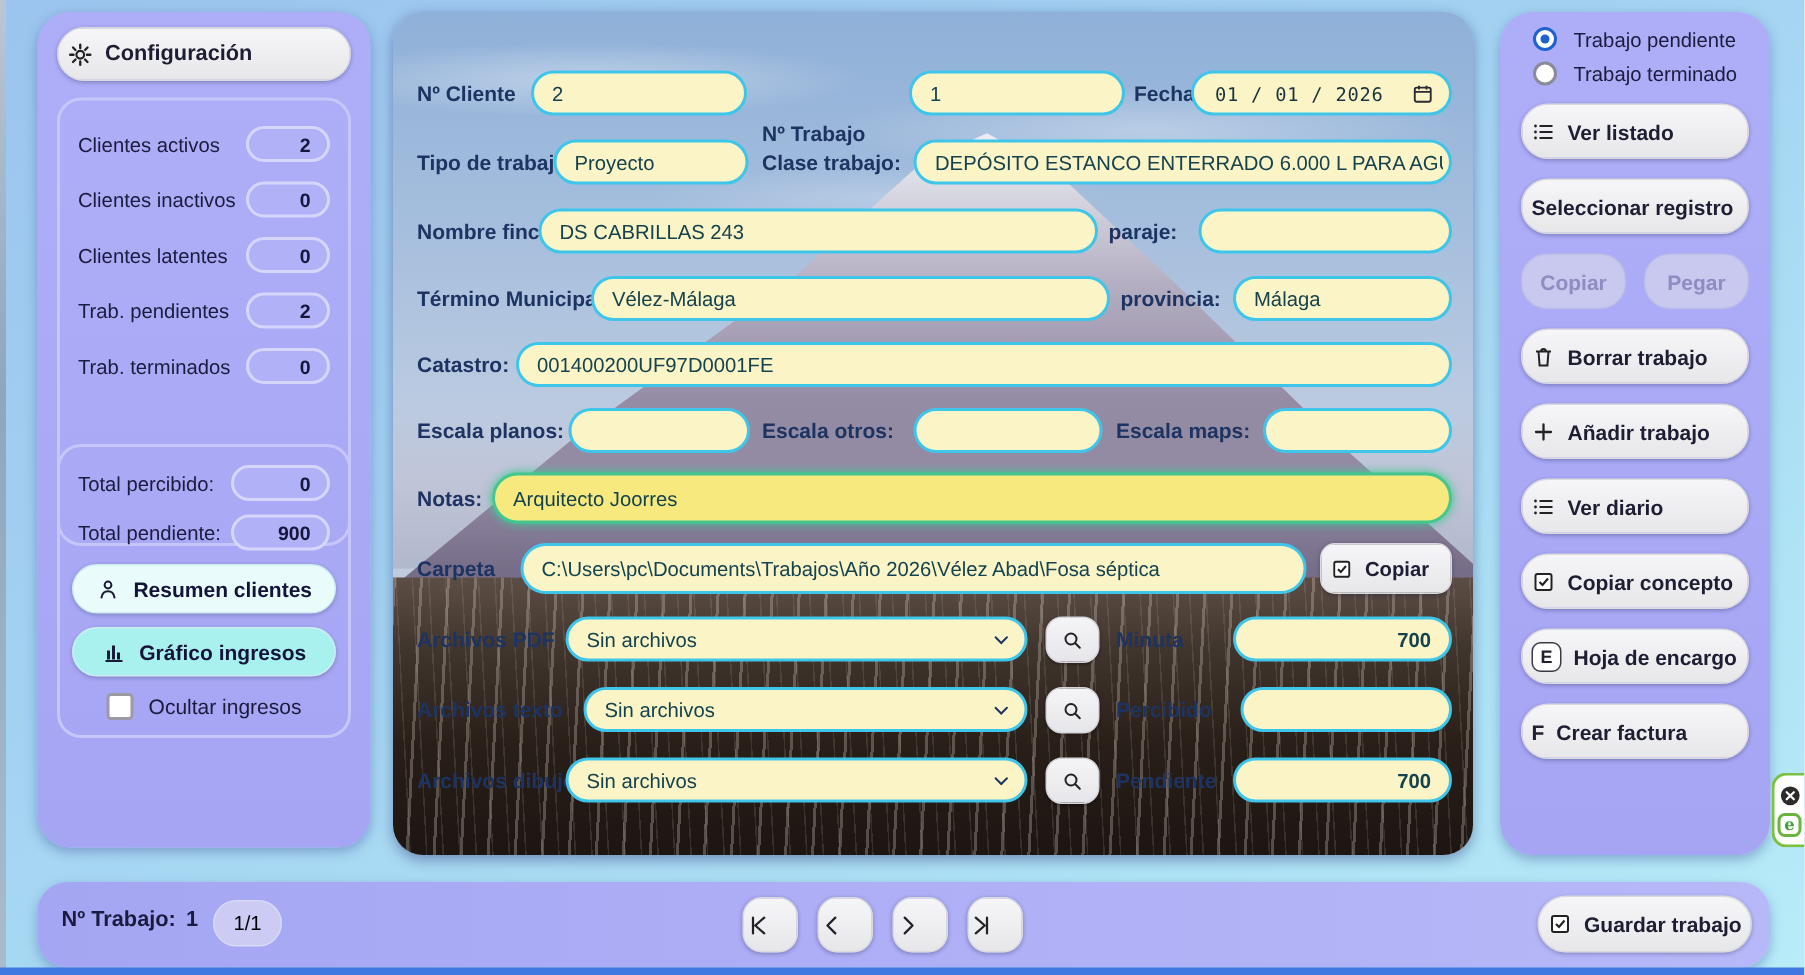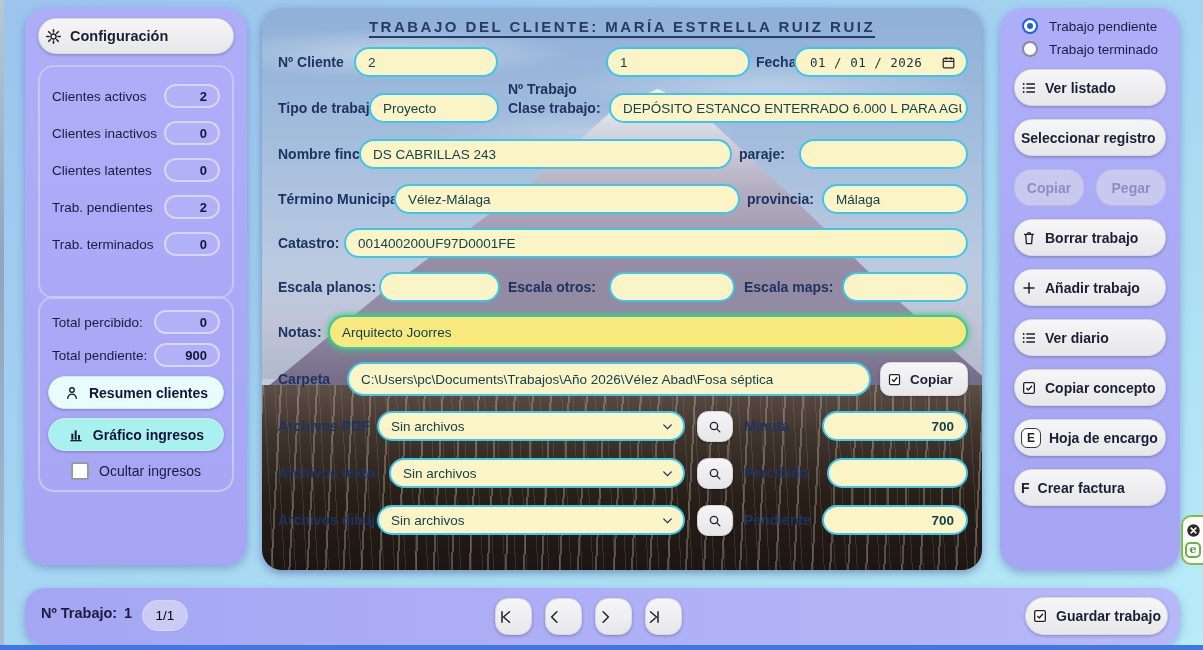--- a/index.html
+++ b/index.html
@@ -12,21 +12,21 @@
   .edge-left{position:absolute;left:0;top:0;width:4px;height:650px;background:linear-gradient(180deg,#b9c6d6,#8fa6bc 40%,#a8bccd);}
   .edge-bottom{position:absolute;left:0;bottom:0;width:1203px;height:5px;background:#3f78e0;}
 
   
   .panel{position:absolute;background:linear-gradient(180deg,#aeaef8,#a5a5f4);border-radius:22px;box-shadow:0 3px 8px rgba(50,60,140,.35);}
   .sidebar-left{left:25px;top:8px;width:222px;height:557px;}
   .sidebar-right{left:1000px;top:8px;width:180px;height:562px;}
   .bottom-bar{left:25px;top:588px;width:1155px;height:57px;border-radius:20px;background:linear-gradient(90deg,#a5a6f3,#b7b8f8);}
 
   .inner-box{border:2px solid #c6c6fb;border-radius:16px;position:absolute;left:13px;width:196px;}
-  .counters-box{top:57px;height:234px;padding:17px 12px;display:flex;flex-direction:column;gap:13px;}
+  .counters-box{top:57px;height:299px;padding:17px 12px;display:flex;flex-direction:column;gap:13px;}
   .totals-box{top:288px;height:196px;padding:12px 10px 10px;display:flex;flex-direction:column;gap:9px;align-items:center;}
 
   .count-row{display:flex;justify-content:space-between;align-items:center;width:100%;}
   .side-label{font-size:13.5px;font-weight:normal;color:#1b1b3e;white-space:nowrap;}
   .pill{min-width:56px;height:24px;border:2px solid #d6d6fd;border-radius:13px;background:#b1b1f8;
         font-size:13px;font-weight:bold;color:#16163a;text-align:right;padding:3px 11px 0 4px;}
   .pill.wide{min-width:66px;}
 
   .gray-btn{display:flex;align-items:center;gap:8px;
     background:linear-gradient(180deg,#f6f6f8,#e7e7ea);border:1px solid #d9d9de;border-radius:18px;
@@ -182,21 +182,20 @@
     </div>
   </div>
 
   <div class="main-panel">
     <div class="ph ph-sky"></div>
     <div class="ph ph-clouds"></div>
     <div class="ph ph-mtn"></div>
     <div class="ph ph-haze"></div>
     <div class="ph ph-trees"></div>
 
-    <div class="form-title">TRABAJO DEL CLIENTE: MARÍA ESTRELLA RUIZ RUIZ</div>
 
     <span class="flabel" style="left:16px;top:39px;">Nº Cliente</span>
     <input class="field" style="left: 92px; top: 39px; width: 144px;" value="2">
     <span class="flabel" style="left:246px;top:24px;margin-top:42px;">Nº Trabajo</span>
     <input class="field" style="left: 344px; top: 39px; width: 144px;" value="1">
     <span class="flabel" style="left:494px;top:39px;">Fecha</span>
     <div class="field date-field" style="left:532px;top:39px;width:174px;">
       <span class="date-text">01 / 01 / 2026</span>
       <span>
         <svg width="15" height="15" viewBox="0 0 24 24">

